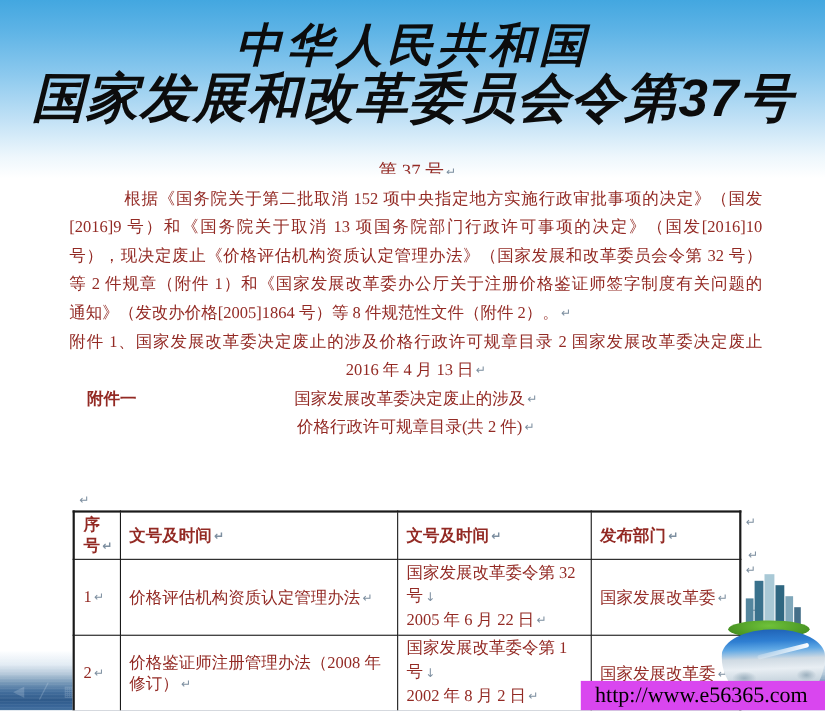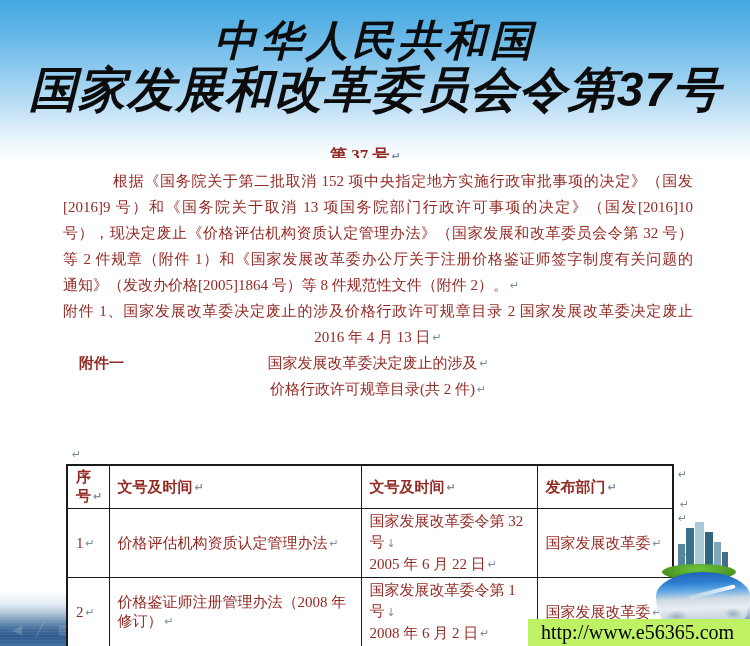--- a/index.html
+++ b/index.html
@@ -14,22 +14,22 @@
        background:repeating-linear-gradient(180deg,rgba(255,255,255,.05) 0 1px,rgba(0,0,0,0) 1px 3px);}
   .watermarks{position:absolute;left:12px;top:30px;display:flex;gap:14px;opacity:.20;color:#eaf3fa;
        font-family:"DejaVu Sans",sans-serif;font-size:13px;z-index:2;}
   
   .title-block{position:absolute;left:0;top:16px;width:750px;text-align:center;z-index:2;color:#0c0c0c;
        font-family:"Liberation Sans","DejaVu Sans",sans-serif;font-weight:900;font-style:italic;}
   .title-line1{font-size:42px;line-height:50px;letter-spacing:4px;}
   .title-line2{font-size:48px;line-height:48px;letter-spacing:1px;}
   
   .red{color:#932a24;}
-  .clipped-order{position:absolute;left:330px;top:144px;width:120px;height:14px;overflow:hidden;z-index:2;
-       font-size:17px;font-weight:bold;}
+  .clipped-order{position:absolute;left:344px;top:144px;width:120px;height:14px;overflow:hidden;z-index:2;
+       font-size:17px;font-weight:normal;}
   .doc-body{position:absolute;left:63px;top:168px;width:630px;z-index:2;font-size:15px;}
   .dline{height:26px;line-height:26px;white-space:nowrap;}
   .dline.fill{white-space:normal;text-align:justify;text-align-last:justify;height:26px;overflow:hidden;}
   .dline.indent{text-indent:50px;}
   .dline.center{text-align:center;white-space:normal;}
   .annex-row{position:relative;}
   .annex-label{position:absolute;left:16px;top:0;font-weight:bold;}
   .pilcrow{color:#7d8fa0;font-family:"DejaVu Sans",sans-serif;font-size:11px;vertical-align:1px;padding-left:2px;}
   .lbreak{color:#7d8fa0;font-family:"DejaVu Sans",sans-serif;font-size:11px;padding-left:2px;}
   .free-pilcrow{position:absolute;z-index:2;}
@@ -51,21 +51,21 @@
   .g-sphere{position:absolute;left:0px;top:50px;width:94px;height:72px;
        border-radius:50% 50% 46% 54%/34% 34% 66% 66%;
        background-image:
          radial-gradient(ellipse 16px 9px at 22% 62%,#9db1bf 0%,rgba(0,0,0,0) 70%),
          radial-gradient(ellipse 20px 11px at 58% 74%,#aabbc7 0%,rgba(0,0,0,0) 70%),
          radial-gradient(ellipse 13px 8px at 82% 58%,#9db1bf 0%,rgba(0,0,0,0) 70%),
          linear-gradient(178deg,#1d5fb3 0%,#2f7fd2 16%,#5ea7e4 26%,#cfdae3 38%,#e8eef3 50%,#c6d3dd 66%,#eef3f7 85%,#dfe7ee 100%);}
   .g-streak{position:absolute;left:32px;top:68px;width:48px;height:4px;border-radius:2px;
        background:linear-gradient(90deg,rgba(255,255,255,.2),#ffffff);transform:rotate(-14deg);}
   
-  .url-box{position:absolute;left:528px;top:619px;width:222px;height:27px;background:#bef264;z-index:4;
+  .url-box{position:absolute;left:528px;top:619px;width:222px;height:27px;background:#d946ef;z-index:4;
        font-size:20px;line-height:27px;color:#000;padding-left:13px;box-sizing:border-box;}
   .side-pilcrows span{position:absolute;z-index:2;}
 </style>
 </head>
 <body>
 
 <div id="stage">
 
   <div class="sky"></div>
   <div class="sea">
@@ -126,21 +126,21 @@
         <span>国家发展改革委令第 32 号</span><span class="lbreak">↓</span><br>
         <span>2005 年 6 月 22 日</span><span class="pilcrow">↵</span>
       </td>
       <td><span>国家发展改革委</span><span class="pilcrow">↵</span></td>
     </tr>
     <tr class="r2">
       <td><span>2</span><span class="pilcrow">↵</span></td>
       <td><span>价格鉴证师注册管理办法（2008 年修订）</span><span class="pilcrow">↵</span></td>
       <td class="docno-cell">
         <span>国家发展改革委令第 1 号</span><span class="lbreak">↓</span><br>
-        <span>2008 年 6 月 2 日</span><span class="pilcrow">↵</span>
+        <span>2002 年 8 月 2 日</span><span class="pilcrow">↵</span>
       </td>
       <td><span>国家发展改革委</span><span class="pilcrow">↵</span></td>
     </tr>
   </tbody>
     </table>
 
   <div class="side-pilcrows">
     <span class="pilcrow" style="left:676px;top:468px;">↵</span>
     <span class="pilcrow" style="left:678px;top:498px;">↵</span>
     <span class="pilcrow" style="left:676px;top:512px;">↵</span>

